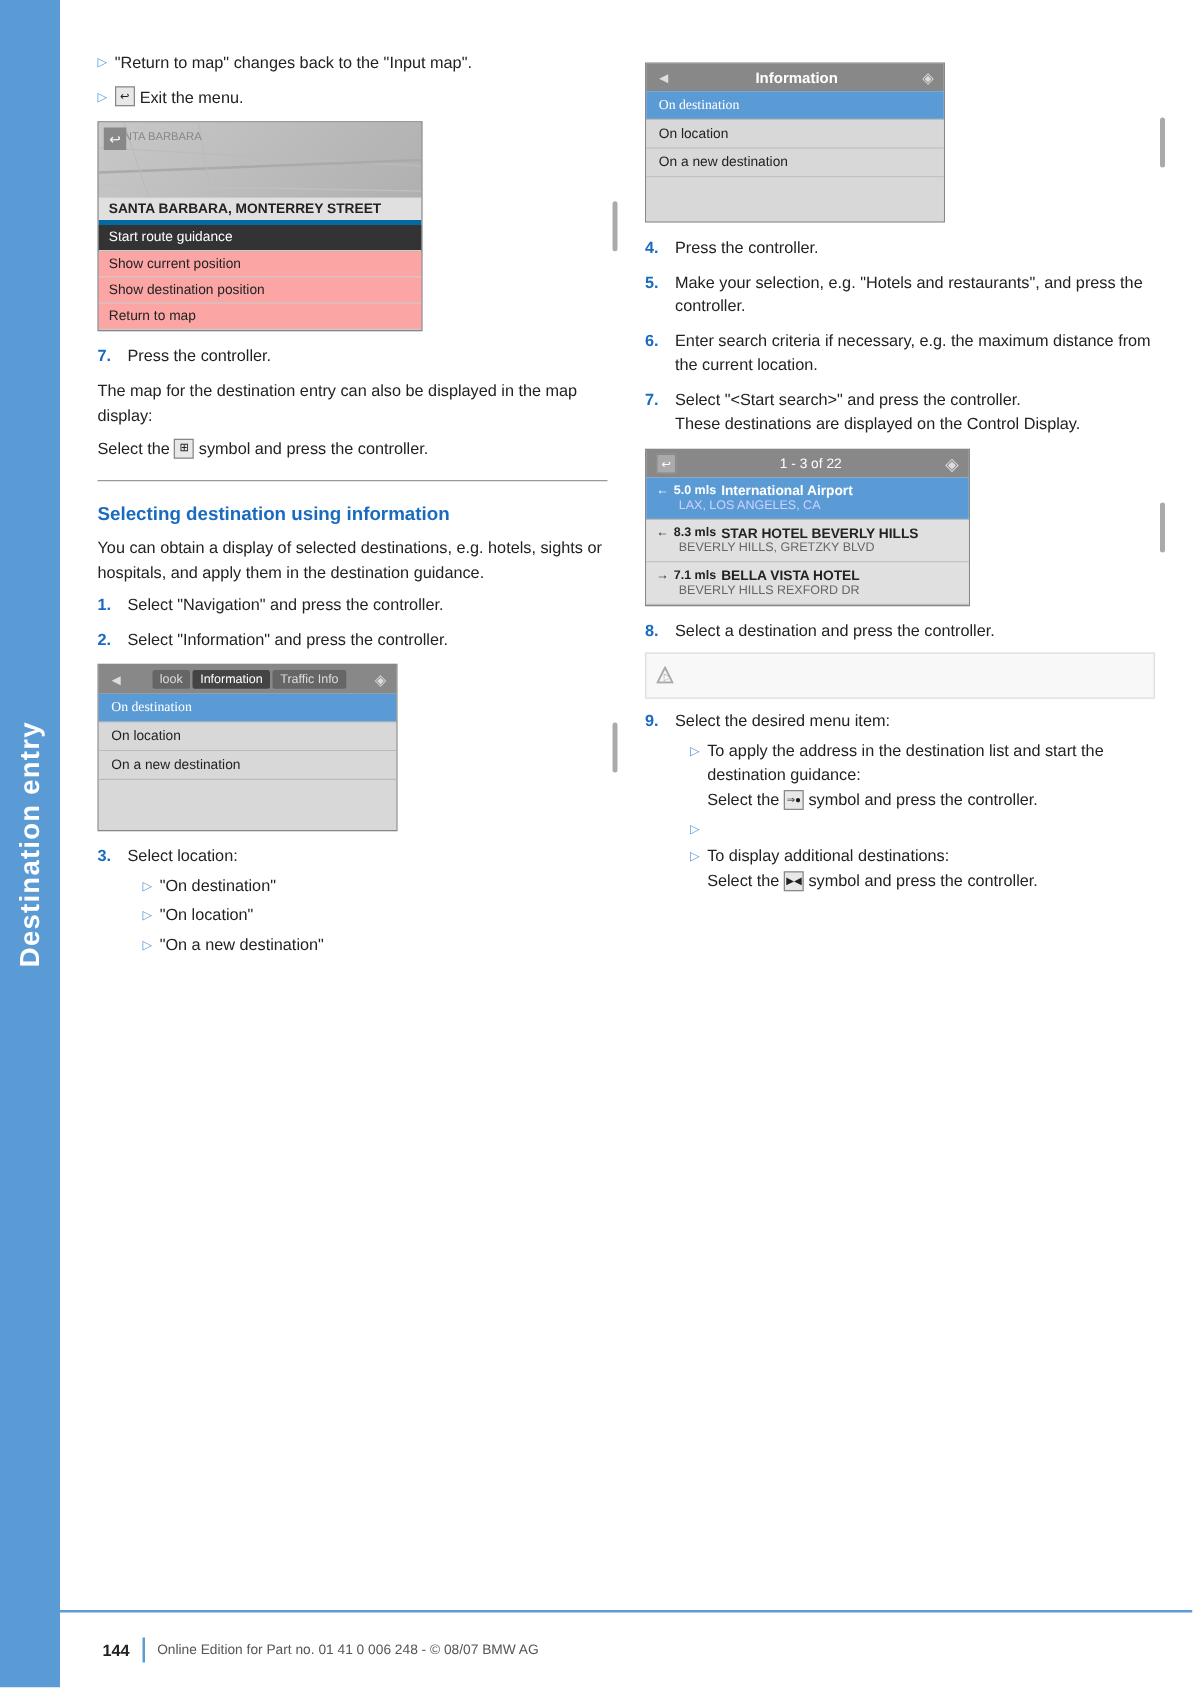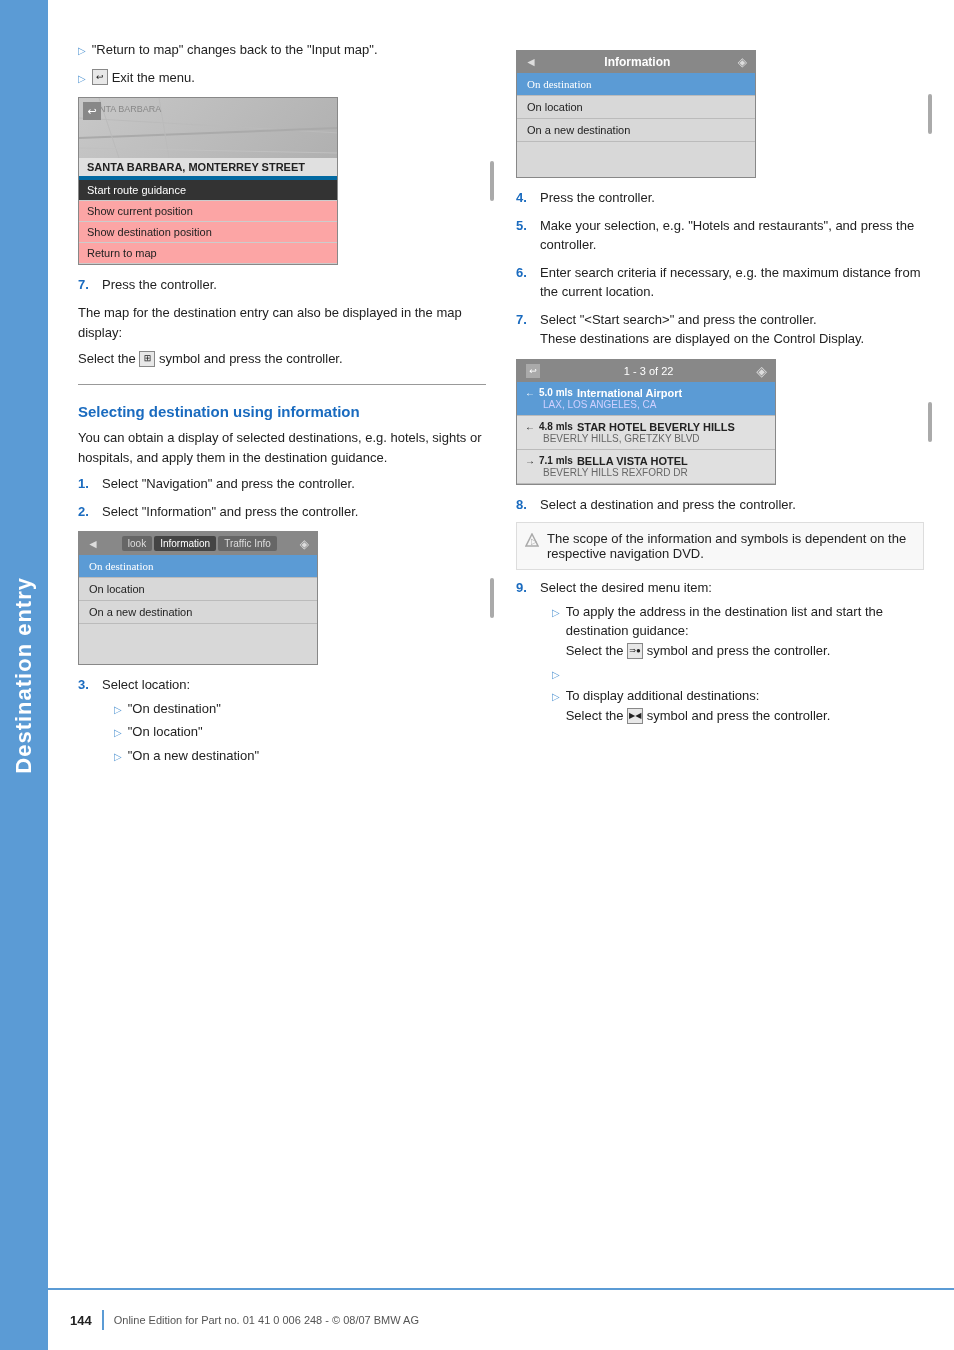--- a/index.html
+++ b/index.html
@@ -46,21 +46,21 @@
       position: absolute;
       bottom: 60px;
       left: 48px;
       right: 0;
       height: 2px;
       background: #5b9bd5;
     }
     .footer {
       position: absolute;
       bottom: 20px;
-      left: 40px;
+      left: 52px;
       right: 0;
       padding: 0 30px;
       font-size: 11px;
       color: #555;
       display: flex;
       align-items: center;
       gap: 10px;
     }
     .footer-page {
       font-size: 13px;
@@ -501,21 +501,21 @@
               <span class="result-arrow">←</span>
               <span style="font-size:10px;">5.0 mls</span>
               <span>International Airport</span>
             </div>
             <div class="result-sub">LAX, LOS ANGELES, CA</div>
           </div>
 
           <div class="result-item">
             <div class="result-item-title">
               <span class="result-arrow">←</span>
-              <span style="font-size:10px;">4.8 mls</span>
+              <span style="font-size:10px;">8.3 mls</span>
               <span>STAR HOTEL BEVERLY HILLS</span>
             </div>
             <div class="result-sub">BEVERLY HILLS, GRETZKY BLVD</div>
           </div>
 
           <div class="result-item">
             <div class="result-item-title">
               <span class="result-arrow">→</span>
               <span style="font-size:10px;">7.1 mls</span>
               <span>BELLA VISTA HOTEL</span>
@@ -533,21 +533,20 @@
         </div>
       </div>
 
       <div style="display:flex;align-items:flex-start;gap:8px;margin:8px 0;background:#f8f8f8;border:1px solid #ddd;padding:8px;">
         <span style="margin-top:2px;">
           <svg width="14" height="14">
             <polygon points="7,1 13,13 1,13" fill="none" stroke="#aaa" stroke-width="1.5"></polygon>
             <text x="6" y="11" font-size="8" fill="#aaa">▷</text>
           </svg>
         </span>
-        <span>The scope of the information and symbols is dependent on the respective navigation DVD.</span>
       </div>
 
       <div class="step">
         <span class="step-num">9.</span>
         <div class="step-content">
           <span>Select the desired menu item:</span>
 
           
           <div class="sub-bullet">
             <span class="bullet-arrow">▷</span>

